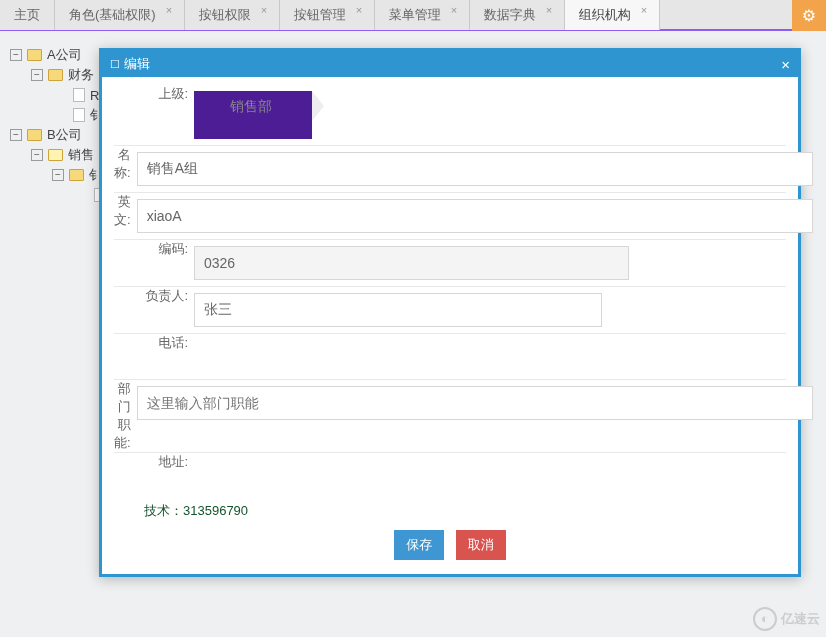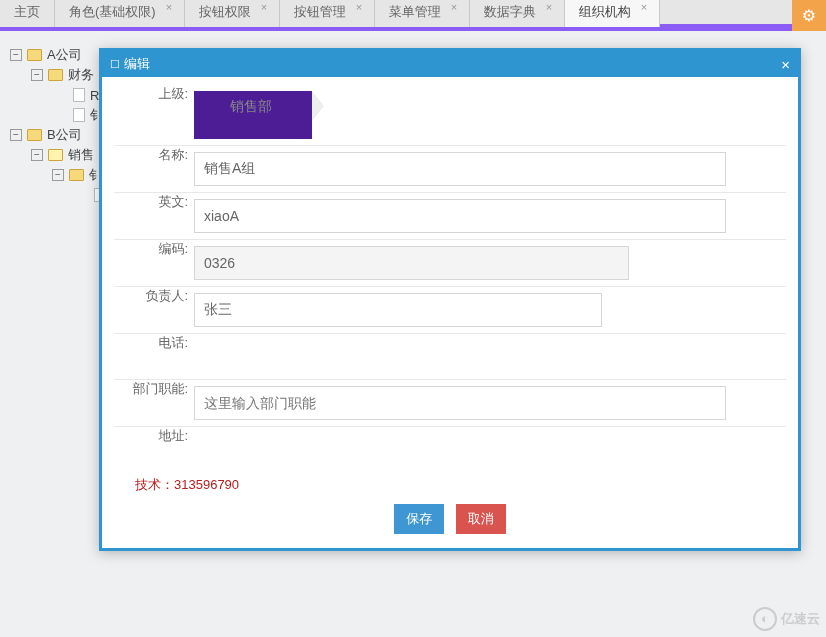--- a/index.html
+++ b/index.html
@@ -1,17 +1,17 @@
 <!DOCTYPE html>
 <html><head>
 <meta charset="utf-8">
 <style>
 *{box-sizing:border-box;margin:0;padding:0;font-family:"Microsoft YaHei",Arial,sans-serif;font-size:13px}
 body{background:#eef0f2;width:826px;height:637px;overflow:hidden;position:relative}
-.topbar{background:#e6e6e6;border-bottom:7px solid #8b5cf6;height:31px;display:flex;align-items:center;position:relative}
+.topbar{background:#e6e6e6;border-bottom:2px solid #8b5cf6;height:31px;display:flex;align-items:center;position:relative}
 .tab{padding:6px 14px 6px 14px;border-right:1px solid #c9c9c9;color:#666;display:flex;align-items:center;gap:4px;position:relative;cursor:pointer;background:#e6e6e6}
 .tab.active{background:#f7f7f7;color:#444}
 .tab .tclose{width:10px;height:10px;font-size:11px;color:#999;line-height:10px;position:relative;top:-5px;right:-6px}
 .gear{position:absolute;right:0;top:0;width:34px;height:31px;background:#f3a349;color:#fff;text-align:center;line-height:31px;font-size:16px}
 .content{position:relative;padding:14px 10px}
 .tree{width:180px;color:#444}
 .tree-row{height:20px;display:flex;align-items:center;gap:2px;white-space:nowrap}
 .ind{display:inline-block;width:19px}
 .toggle{width:12px;height:12px;border:1px solid #9a9a9a;line-height:9px;text-align:center;font-size:10px;color:#555;margin-right:3px}
 .folder{width:15px;height:12px;background:#f6d97a;border:1px solid #cfa33b;border-radius:1px;margin-right:3px}
@@ -19,31 +19,31 @@
 .page{width:12px;height:14px;background:#fff;border:1px solid #bbb;margin-right:3px}
 .modal{position:absolute;top:48px;left:99px;width:702px;background:#fff;border:3px solid #2f95d0;box-shadow:0 2px 12px rgba(0,0,0,.25)}
 .mhead{background:#2f95d0;height:26px;color:#fff;display:flex;align-items:center;padding:0 8px;font-size:13px}
 .mhead .win{margin-right:4px;font-size:11px}
 .mhead .mx{margin-left:auto;cursor:pointer;font-size:15px}
 .mbody{padding:8px 12px 14px 12px}
 .frow{display:flex;border-top:1px solid #e8e8e8;min-height:46px;}
 .frow:first-child{border-top:none}
 .flabel{width:80px;text-align:right;color:#666;padding-right:6px}
 .fctl{flex:1;padding:6px 0}
-.inp, .tarea{width:532px;border:1px solid #d6d6d6;padding:8px 9px;color:#666;font-size:14px;background:#fff}
+.inp, .tarea{width:676px;border:1px solid #d6d6d6;padding:8px 9px;color:#666;font-size:14px;background:#fff}
 .inp.sm{width:408px}
 .inp.md{width:435px}
 .inp.ro{background:#f4f4f4}
 .tarea{height:72px;resize:both}
 .breadcrumb{display:inline-flex;align-items:center}
 .bc-seg{background:#4c1d95;color:#888;height:48px;line-height:30px;padding:0 40px 0 36px;position:relative;font-size:14px}
 .bc-seg:after{content:"";position:absolute;right:-12px;top:0;border-top:15px solid transparent;border-bottom:15px solid transparent;border-left:12px solid #eee}
 .bc-seg:before{content:"";position:absolute;left:0;top:0;border-top:15px solid transparent;border-bottom:15px solid transparent;border-left:12px solid #fff}
 .bc-seg.first:before{display:none}
-.tech{color:#b91c1c;margin:4px 0 10px 21px}
+.tech{color:#14532d;margin:4px 0 10px 30px}
 .btnrow{text-align:center;margin-top:4px}
 .btn{display:inline-block;border:none;color:#fff;padding:6px 12px;cursor:pointer;font-size:13px}
 .btn.save{background:#3e97d2}
 .btn.cancel{background:#d9534f;margin-left:8px}
 .watermark{position:absolute;right:6px;bottom:6px;color:#ccc;font-size:18px;font-weight:bold;display:flex;align-items:center;gap:4px}
 .watermark .c{width:24px;height:24px;border:2px solid #ccc;border-radius:50%;text-align:center;line-height:20px;font-size:13px}
 </style>
 </head>
 <body>
 

